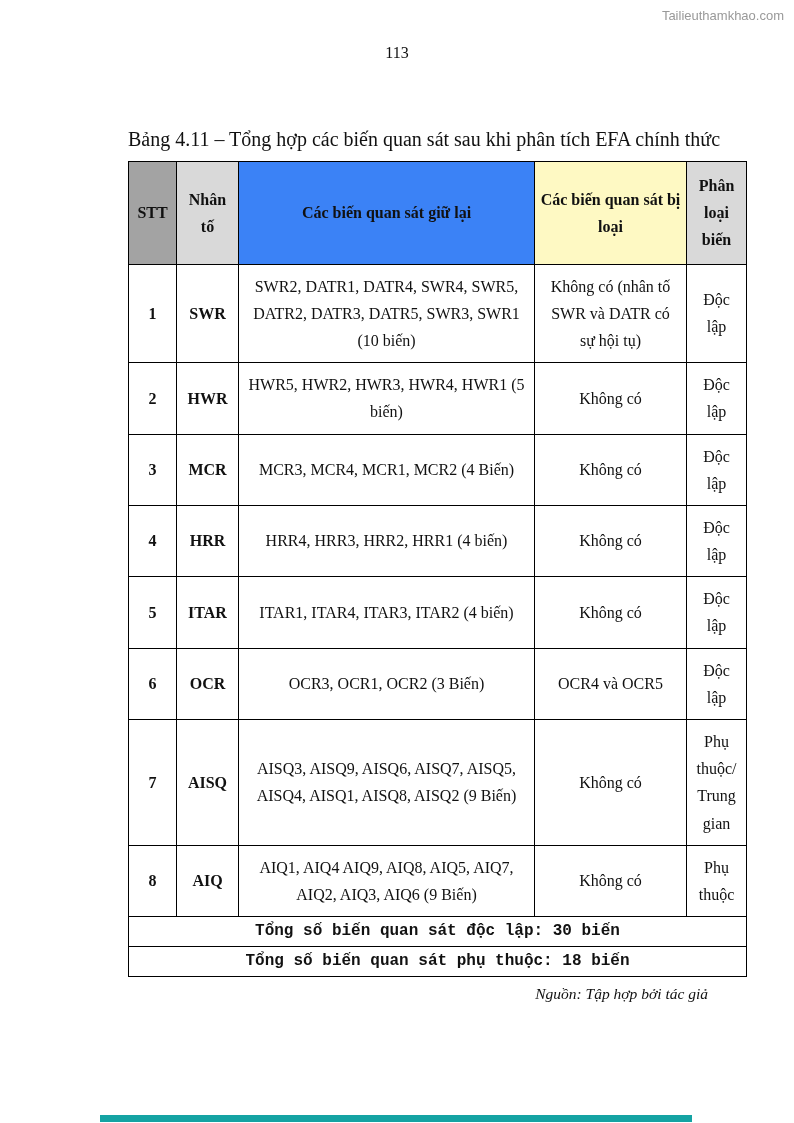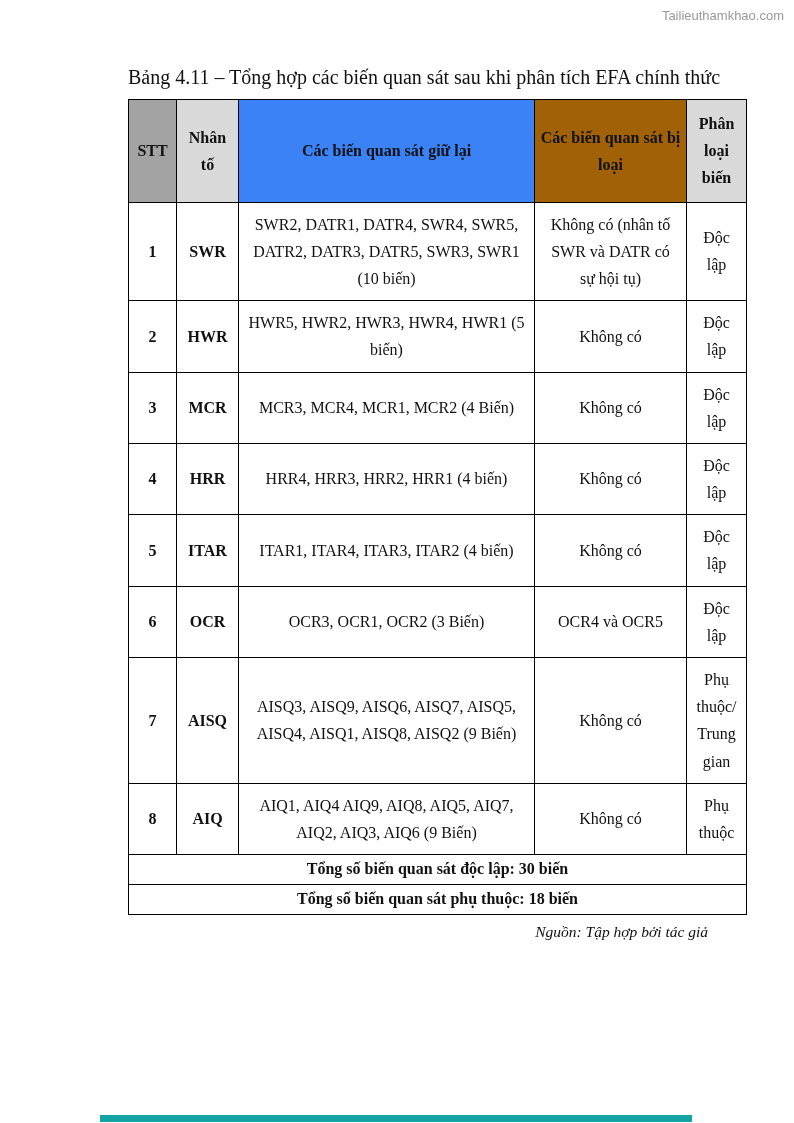--- a/index.html
+++ b/index.html
@@ -58,20 +58,21 @@
     padding: 8px 8px;
     line-height: 1.7;
     height: 54px;
   }
   table.efa-table td.bold { font-weight: bold; }
   table.efa-table td.footer-cell {
     font-weight: bold;
     height: 30px;
     padding: 3px 6px;
     line-height: 1.4;
+    font-family: Liberation Mono, monospace;
   }
   .source-note {
     margin: 8px 86px 0 0;
     text-align: right;
     font-style: italic;
     font-size: 15.5px;
     padding-left: 24px;
   }
   .bottom-bar {
     position: absolute;
@@ -80,36 +81,37 @@
     width: 592px;
     height: 7px;
     background: #14a3a3;
   }
 </style>
 </head>
 <body>
 
 <div class="page">
   <div class="watermark" style="color: rgb(153, 153, 153);">Tailieuthamkhao.com</div>
+  <div class="page-number">113</div>
   <div class="table-title">Bảng 4.11 – Tổng hợp các biến quan sát sau khi phân tích EFA chính thức</div>
 
   <table class="efa-table">
     <colgroup>
       <col style="width:48px">
       <col style="width:62px">
       <col style="width:296px">
       <col style="width:152px">
       <col style="width:60px">
     </colgroup>
     <thead>
         <tr>
           <th style="background: #a3a3a3;">STT</th>
           <th style="background: rgb(217, 217, 217);">Nhân tố</th>
           <th style="background: #3b82f6;">Các biến quan sát giữ lại</th>
-          <th style="background: #a16207;">Các biến quan sát bị loại</th>
+          <th style="background: #fef9c3;">Các biến quan sát bị loại</th>
           <th style="background: rgb(217, 217, 217);">Phân loại biến</th>
         </tr>
       </thead>
     <tbody>
         <tr>
           <td class="bold">1</td>
           <td class="bold">SWR</td>
           <td>SWR2, DATR1, DATR4, SWR4, SWR5, DATR2, DATR3, DATR5, SWR3, SWR1 (10 biến)</td>
           <td>Không có (nhân tố SWR và DATR có sự hội tụ)</td>
           <td>Độc lập</td>

